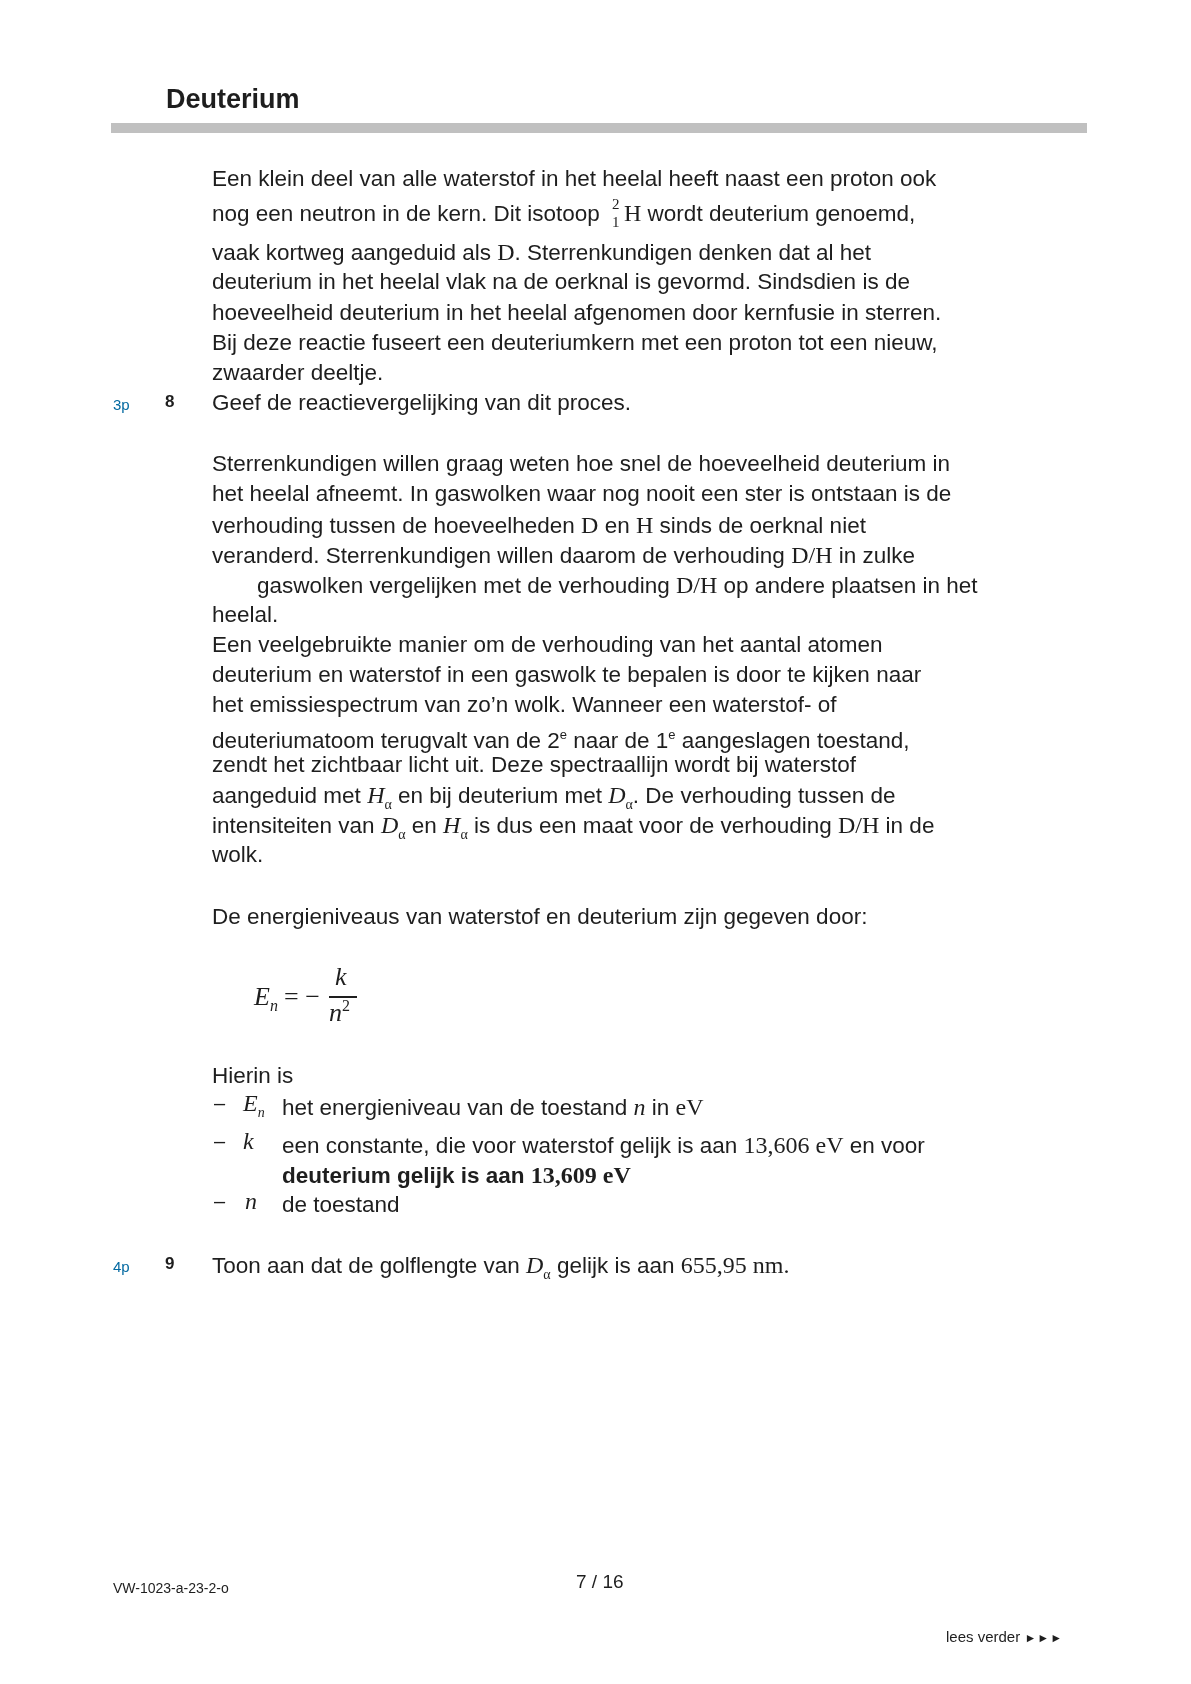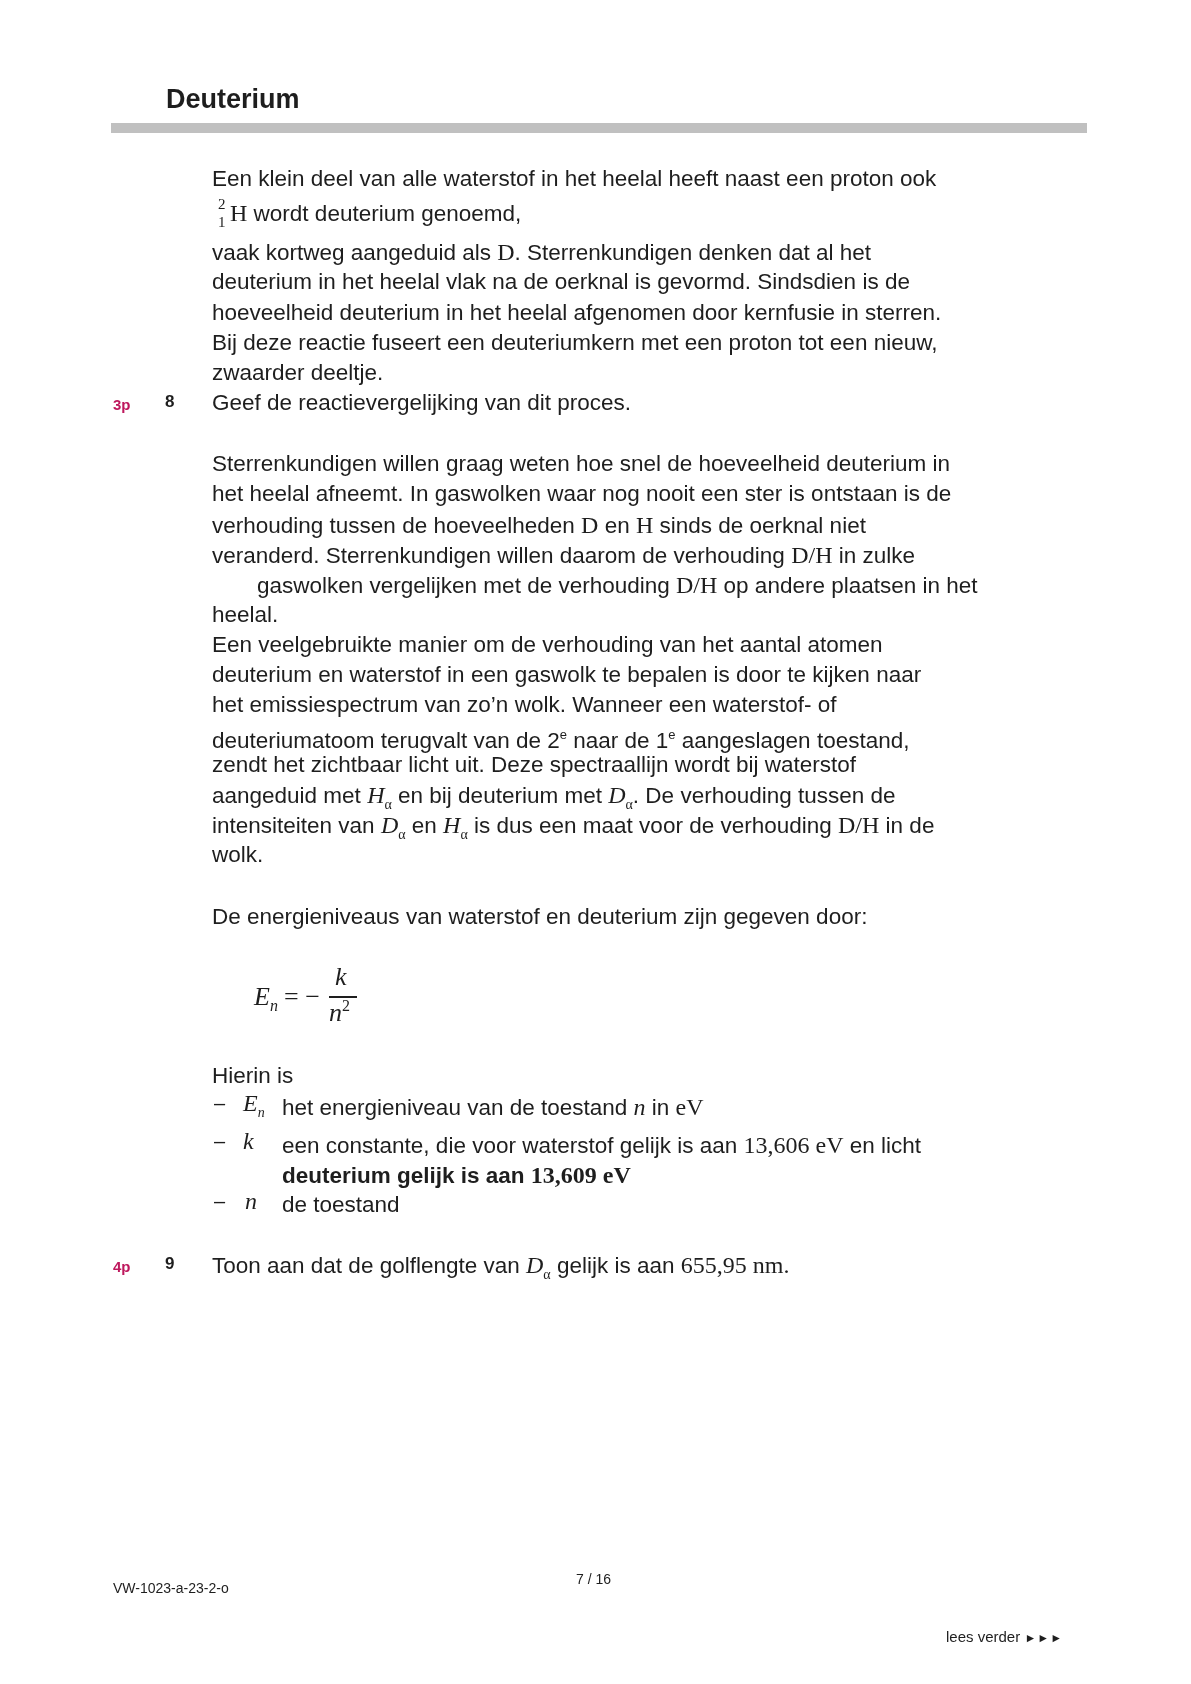--- a/index.html
+++ b/index.html
@@ -9,45 +9,45 @@
   .title { left: 166px; top: 84px; font-size: 27px; font-weight: bold; letter-spacing: 0px; }
   .bar { left: 111px; top: 123px; width: 976px; height: 10px; background: #c0c0c0; }
   .body-text { font-size: 22.5px; line-height: 30.4px; }
   .serif { font-family: "Liberation Serif", serif; font-size: 24px; }
   .it { font-family: "Liberation Serif", serif; font-style: italic; font-size: 24px; }
   .sub { font-family: "Liberation Serif", serif; font-size: 14px; vertical-align: -6px; font-style: normal; }
   .supsm { font-size: 13px; vertical-align: 9px; }
   .iso { display: inline-block; position: relative; width: 18px; height: 24px; vertical-align: -2px; }
   .iso .ma { position: absolute; left: 6px; top: -10px; font-family: "Liberation Serif", serif; font-size: 15px; }
   .iso .an { position: absolute; left: 6px; top: 8px; font-family: "Liberation Serif", serif; font-size: 15px; }
-  .points { font-size: 15px; color: #be185d; font-weight: bold; }
+  .points { font-size: 15px; color: #0369a1; }
   .qnum { font-size: 17px; font-weight: bold; }
   .dash { font-size: 20px; }
   .formula { left: 254px; top: 962px; height: 70px; width: 140px; }
   .formula .lhs { position: absolute; left: 0; top: 20px; font-family: "Liberation Serif", serif; font-style: italic; font-size: 26px; }
   .formula .lhs .subn { font-size: 16px; position: relative; top: 6px; }
   .formula .eq { position: absolute; left: 30px; top: 20px; font-family: "Liberation Serif", serif; font-size: 26px; }
   .formula .num { position: absolute; left: 81px; top: 0px; font-family: "Liberation Serif", serif; font-style: italic; font-size: 26px; }
   .formula .line { position: absolute; left: 75px; top: 34px; width: 28px; height: 1.5px; background: #1e1e1e; }
   .formula .den { position: absolute; left: 75px; top: 36px; font-family: "Liberation Serif", serif; font-style: italic; font-size: 26px; }
   .formula .den .sq { font-style: normal; font-size: 16px; position: relative; top: -10px; }
   .footer-left { left: 113px; top: 1580px; font-size: 14px; }
-  .footer-center { left: 576px; top: 1571px; font-size: 14px; }
+  .footer-center { left: 576px; top: 1571px; font-size: 19px; }
   .footer-right { left: 946px; top: 1580px; font-size: 15px; margin-top: 48px; }
   .tri { font-size: 12px; letter-spacing: 1px; }
 </style>
 </head>
 <body>
 
 <div class="abs title">Deuterium</div>
 <div class="abs bar"></div>
 
 <div>
   <div class="abs body-text" style="left:212px; top:164px;">Een klein deel van alle waterstof in het heelal heeft naast een proton ook</div>
-  <div class="abs body-text" style="left:212px; top:198px;"><span class="iso"><span class="ma">2</span><span class="an">1</span></span><span class="serif">H</span><span> wordt deuterium genoemd,</span></div>
+  <div class="abs body-text" style="left:212px; top:198px;"><span>nog een neutron in de kern. Dit isotoop </span><span class="iso"><span class="ma">2</span><span class="an">1</span></span><span class="serif">H</span><span> wordt deuterium genoemd,</span></div>
   <div class="abs body-text" style="left:212px; top:237px;"><span>vaak kortweg aangeduid als </span><span class="serif">D</span><span>. Sterrenkundigen denken dat al het</span></div>
   <div class="abs body-text" style="left:212px; top:267px;">deuterium in het heelal vlak na de oerknal is gevormd. Sindsdien is de</div>
   <div class="abs body-text" style="left:212px; top:298px;">hoeveelheid deuterium in het heelal afgenomen door kernfusie in sterren.</div>
   <div class="abs body-text" style="left:212px; top:328px;">Bij deze reactie fuseert een deuteriumkern met een proton tot een nieuw,</div>
   <div class="abs body-text" style="left:212px; top:358px;text-align:right;">zwaarder deeltje.</div>
 </div>
 
 <div>
   <div class="abs points" style="left:113px; top:396px;">3p</div>
   <div class="abs qnum" style="left:165px; top:392px;">8</div>
@@ -88,21 +88,21 @@
 
 <div>
   <div>
     <span class="abs dash" style="left:214px; top:1092px;">–</span>
     <span class="abs it" style="left:243px; top:1090px;"><span>E</span><span class="sub" style="font-style:italic;">n</span></span>
     <span class="abs body-text" style="left:282px; top:1092px;"><span>het energieniveau van de toestand </span><span class="it">n</span><span> in </span><span class="serif">eV</span></span>
   </div>
   <div>
     <span class="abs dash" style="left:214px; top:1130px;">–</span>
     <span class="abs it" style="left:243px; top:1128px;">k</span>
-    <span class="abs body-text" style="left:282px; top:1130px;"><span>een constante, die voor waterstof gelijk is aan </span><span class="serif">13,606 eV</span><span> en licht</span></span>
+    <span class="abs body-text" style="left:282px; top:1130px;"><span>een constante, die voor waterstof gelijk is aan </span><span class="serif">13,606 eV</span><span> en voor</span></span>
     <span class="abs body-text" style="left:282px; top:1160px;font-weight:bold;"><span>deuterium gelijk is aan </span><span class="serif">13,609 eV</span></span>
   </div>
   <div>
     <span class="abs dash" style="left:214px; top:1190px;">–</span>
     <span class="abs it" style="left:245px; top:1188px;">n</span>
     <span class="abs body-text" style="left:282px; top:1190px;">de toestand</span>
   </div>
 </div>
 
 <div>

